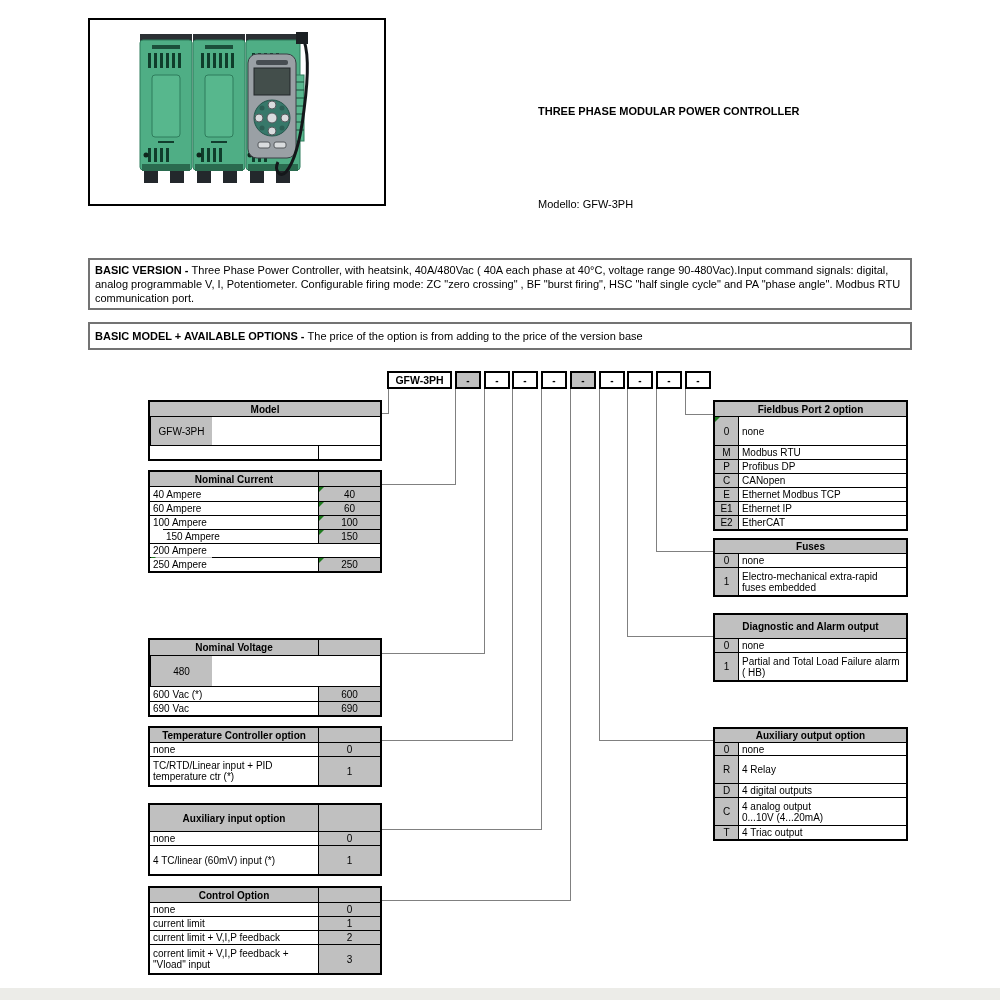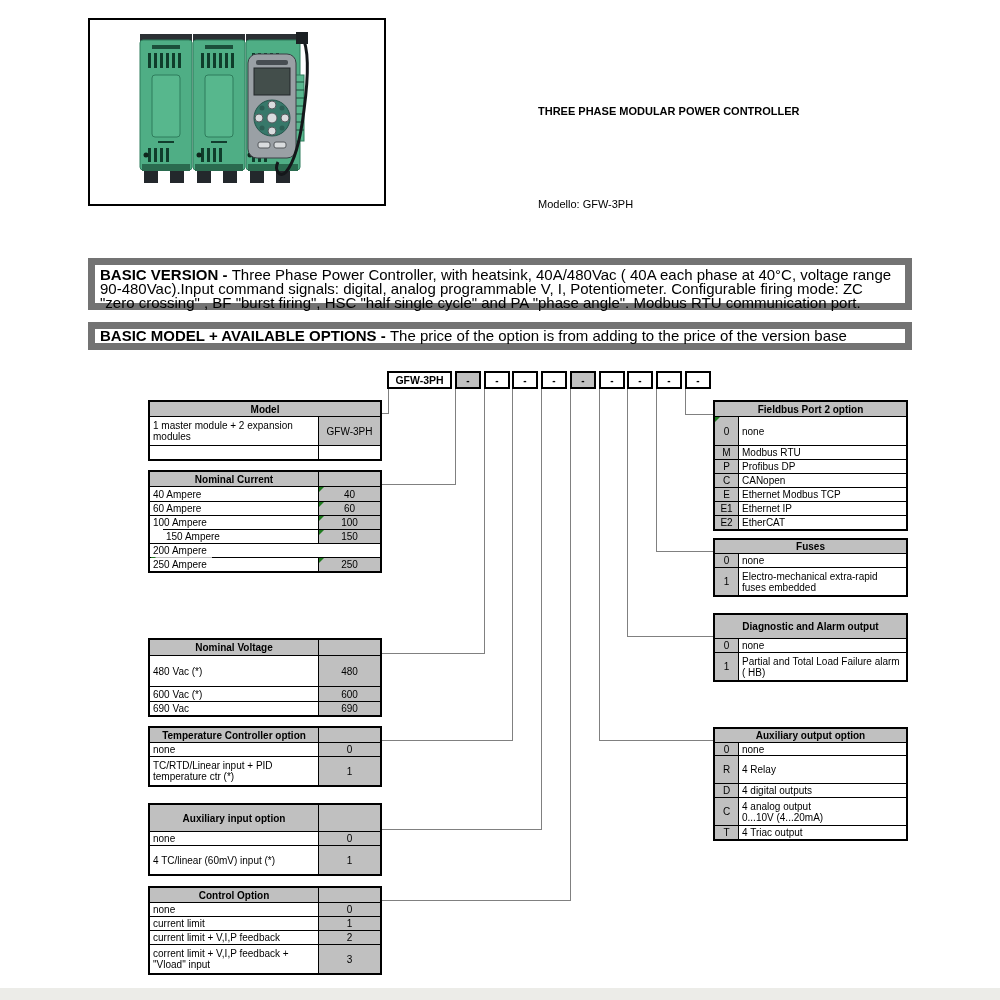--- a/index.html
+++ b/index.html
@@ -8,22 +8,22 @@
     position:relative; width:1000px; height:1000px; background:#ffffff;
     font-family:"Liberation Sans", sans-serif; color:#000; overflow:hidden;
   }
   
   .photo-box { position:absolute; left:88px; top:18px; width:298px; height:188px;
     border:2px solid #000; background:#fff; }
   
   .doc-title { position:absolute; left:538px; top:105px; font-size:11px; font-weight:bold; }
   .doc-model { position:absolute; left:538px; top:198px; font-size:11px; }
   
-  .para-box { position:absolute; left:88px; width:824px; border:7px solid #737373;
-    font-size:15px; line-height:14px; padding:3px 5px; background:#fff; }
+  .para-box { position:absolute; left:88px; width:824px; border:2px solid #737373;
+    font-size:11px; line-height:14px; padding:3px 5px; background:#fff; }
   .para-box b { font-weight:bold; }
   
   .code-box { position:absolute; top:371px; height:18px; border:2px solid #000;
     display:flex; align-items:center; justify-content:center; background:#fff;
     font-size:10px; font-weight:bold; }
   .code-box.model { left:387px; width:65px; font-size:10.5px; }
   .code-box.gray { background:#c0c0c0; }
   
   .ln { position:absolute; background:#808080; }
   .v { width:1px; }
@@ -203,21 +203,20 @@
   <div class="ln v" style="left:656px; top:389px; height:163px;"></div>
   <div class="ln h" style="left:656px; top:551px; width:57px;"></div>
   <div class="ln v" style="left:685px; top:389px; height:26px;"></div>
   <div class="ln h" style="left:685px; top:414px; width:28px;"></div>
 
   <div class="tbl" style="left:148px; top:400px; width:234px;">
     <div class="row hdr" style="height:14px;">
       <div class="cell full hc">Model</div>
     </div>
     <div class="row" style="height:29px;">
-      <div class="cell desc">1 master module + 2 expansion modules</div>
       <div class="cell val">GFW-3PH</div>
     </div>
     <div class="row" style="height:14px;">
       <div class="cell desc"></div>
       <div class="cell val" style="background:#fff;"></div>
     </div>
   </div>
 
   <div class="tbl" style="left:148px; top:470px; width:234px;">
     <div class="row hdr" style="height:14px;">
@@ -249,21 +248,20 @@
       <div class="cell val"><span class="mk"></span><span>250</span></div>
     </div>
   </div>
 
   <div class="tbl" style="left:148px; top:638px; width:234px;">
     <div class="row hdr" style="height:15px;">
       <div class="cell desc hc">Nominal Voltage</div>
       <div class="cell val"></div>
     </div>
     <div class="row" style="height:31px;">
-      <div class="cell desc">480 Vac (*)</div>
       <div class="cell val">480</div>
     </div>
     <div class="row" style="height:15px;">
       <div class="cell desc">600 Vac (*)</div>
       <div class="cell val">600</div>
     </div>
     <div class="row" style="height:14px;">
       <div class="cell desc">690 Vac</div>
       <div class="cell val">690</div>
     </div>

